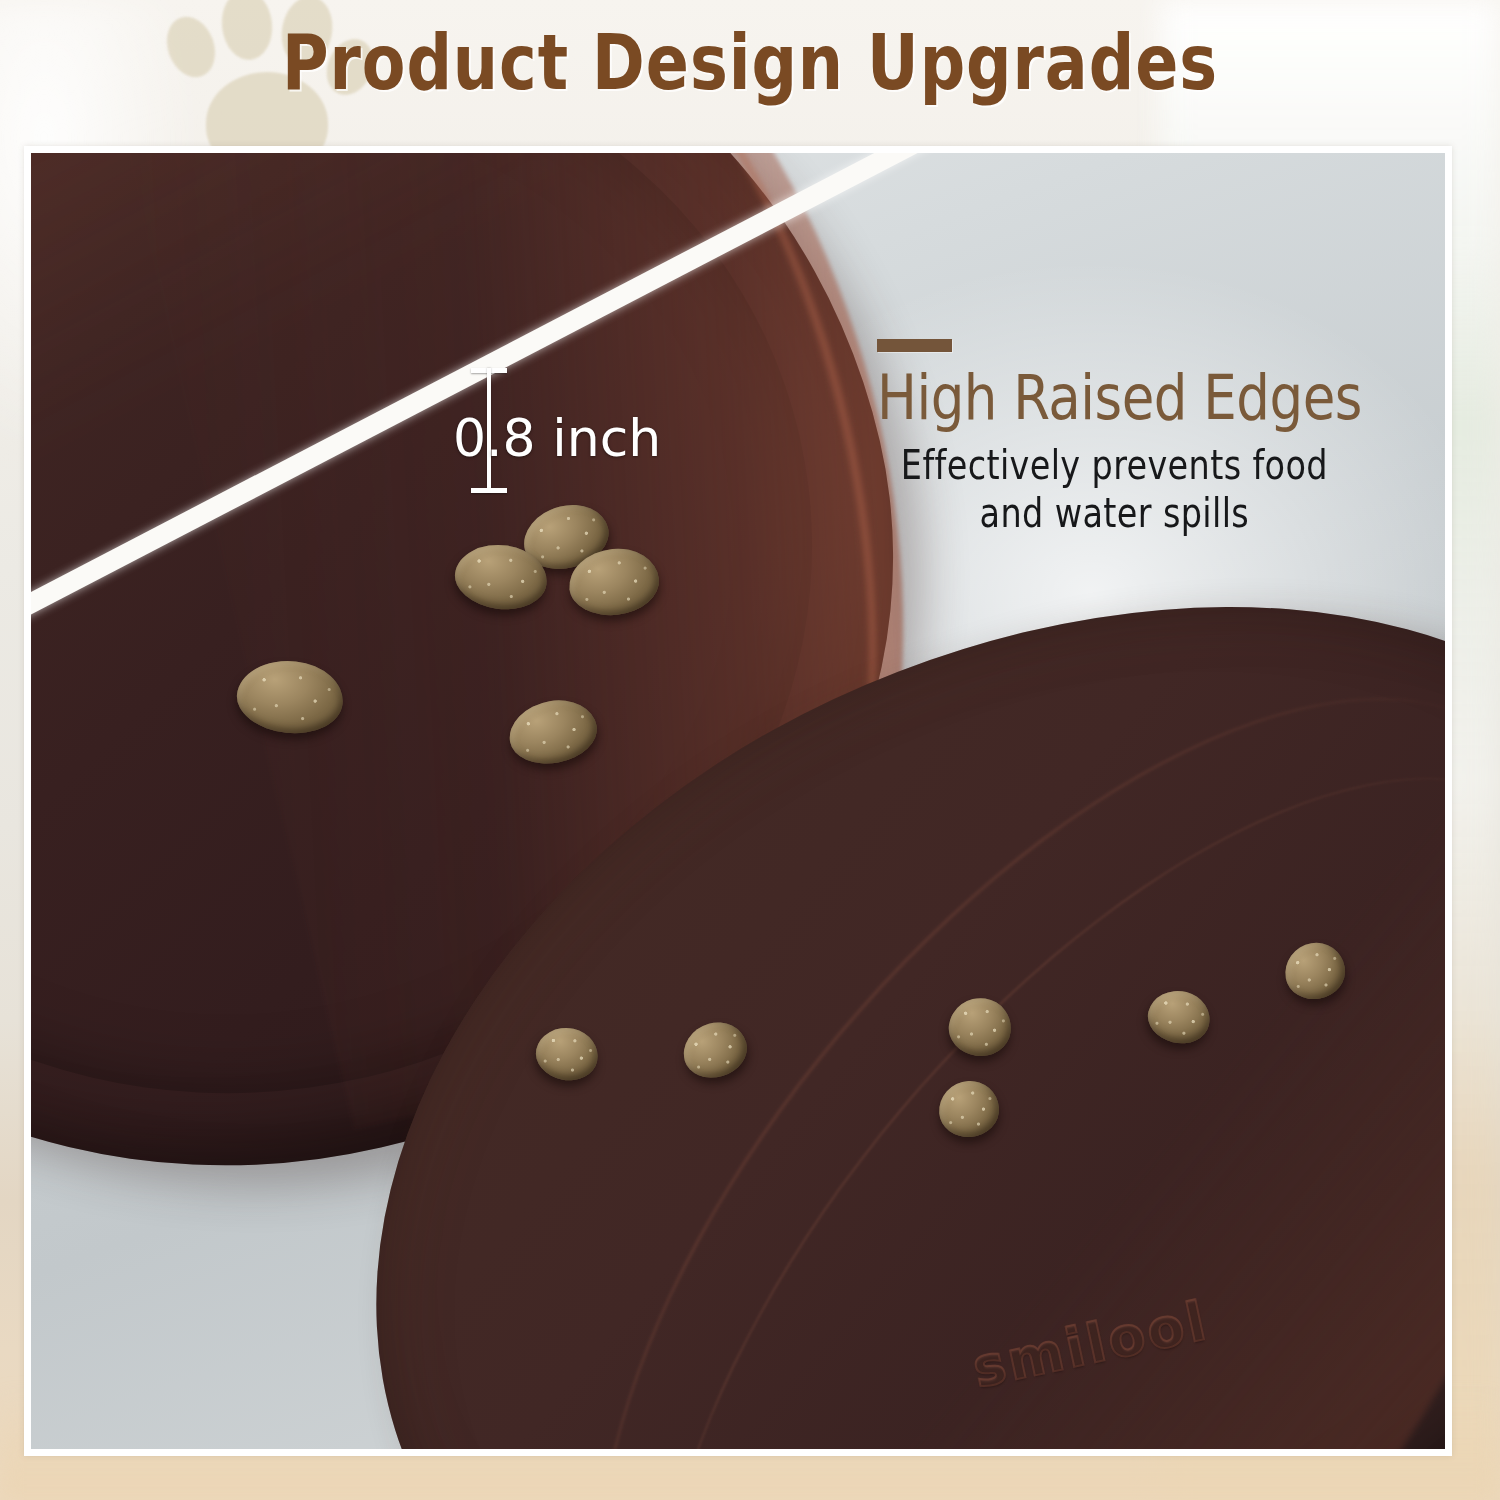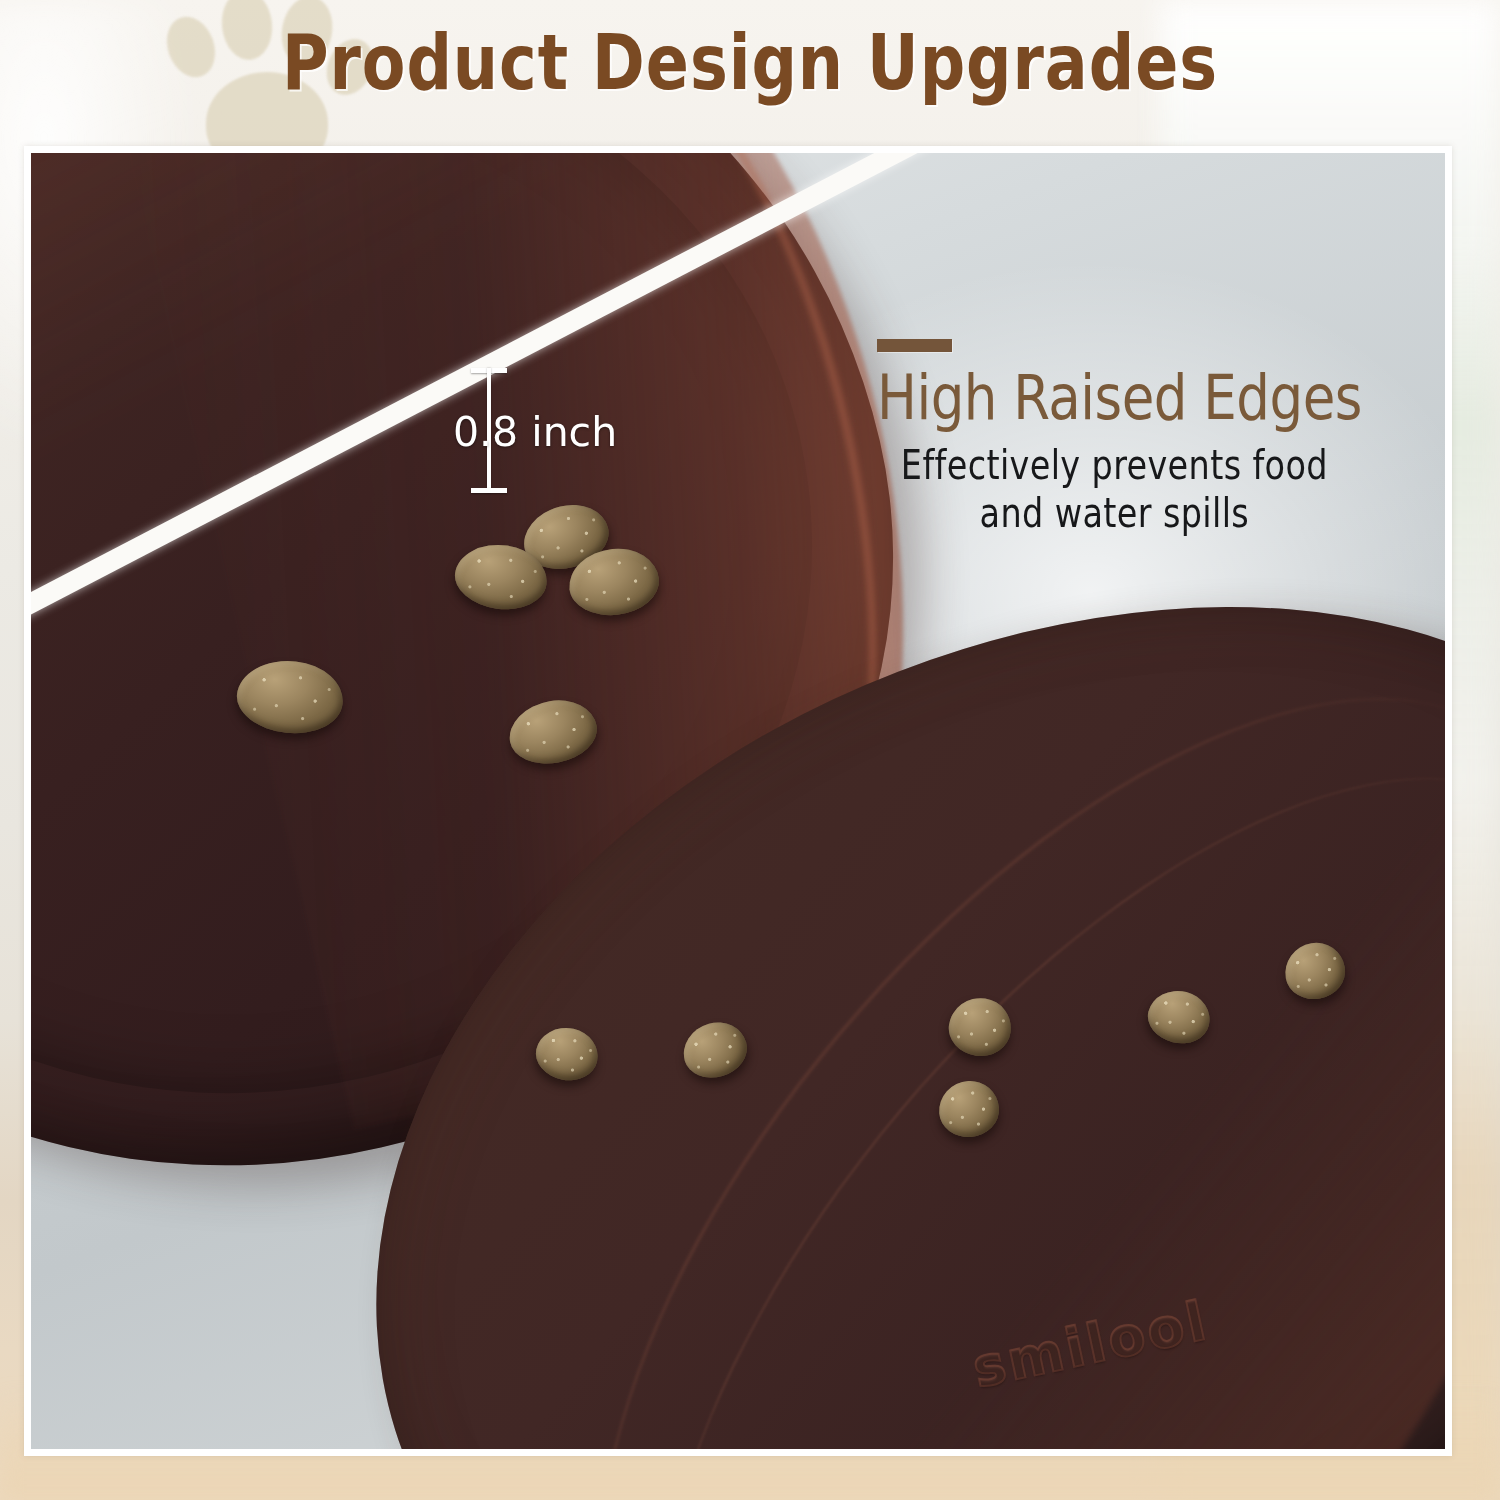--- a/index.html
+++ b/index.html
@@ -309,21 +309,21 @@
   }
   .measure .bar-top{ top:0; }
   .measure .bar-bot{ top:120px; }
   .measure .stem{
     position:absolute; left:16px; top:0; width:4px; height:125px; background:#fff;
     box-shadow:0 0 2px rgba(0,0,0,.3);
   }
   .measure .mlabel{
     position:absolute; left:-22px; top:40px;
     font-family:"DejaVu Sans", sans-serif;
-    font-size:41px;
+    font-size:52px;
     color:#fff;
     white-space:nowrap;
     text-shadow:0 1px 3px rgba(0,0,0,.45);
     background:transparent;
     padding:0 4px;
   }
 
   
   .callout{ position:absolute; z-index:10;text-align:center; }
   .accent-bar{

